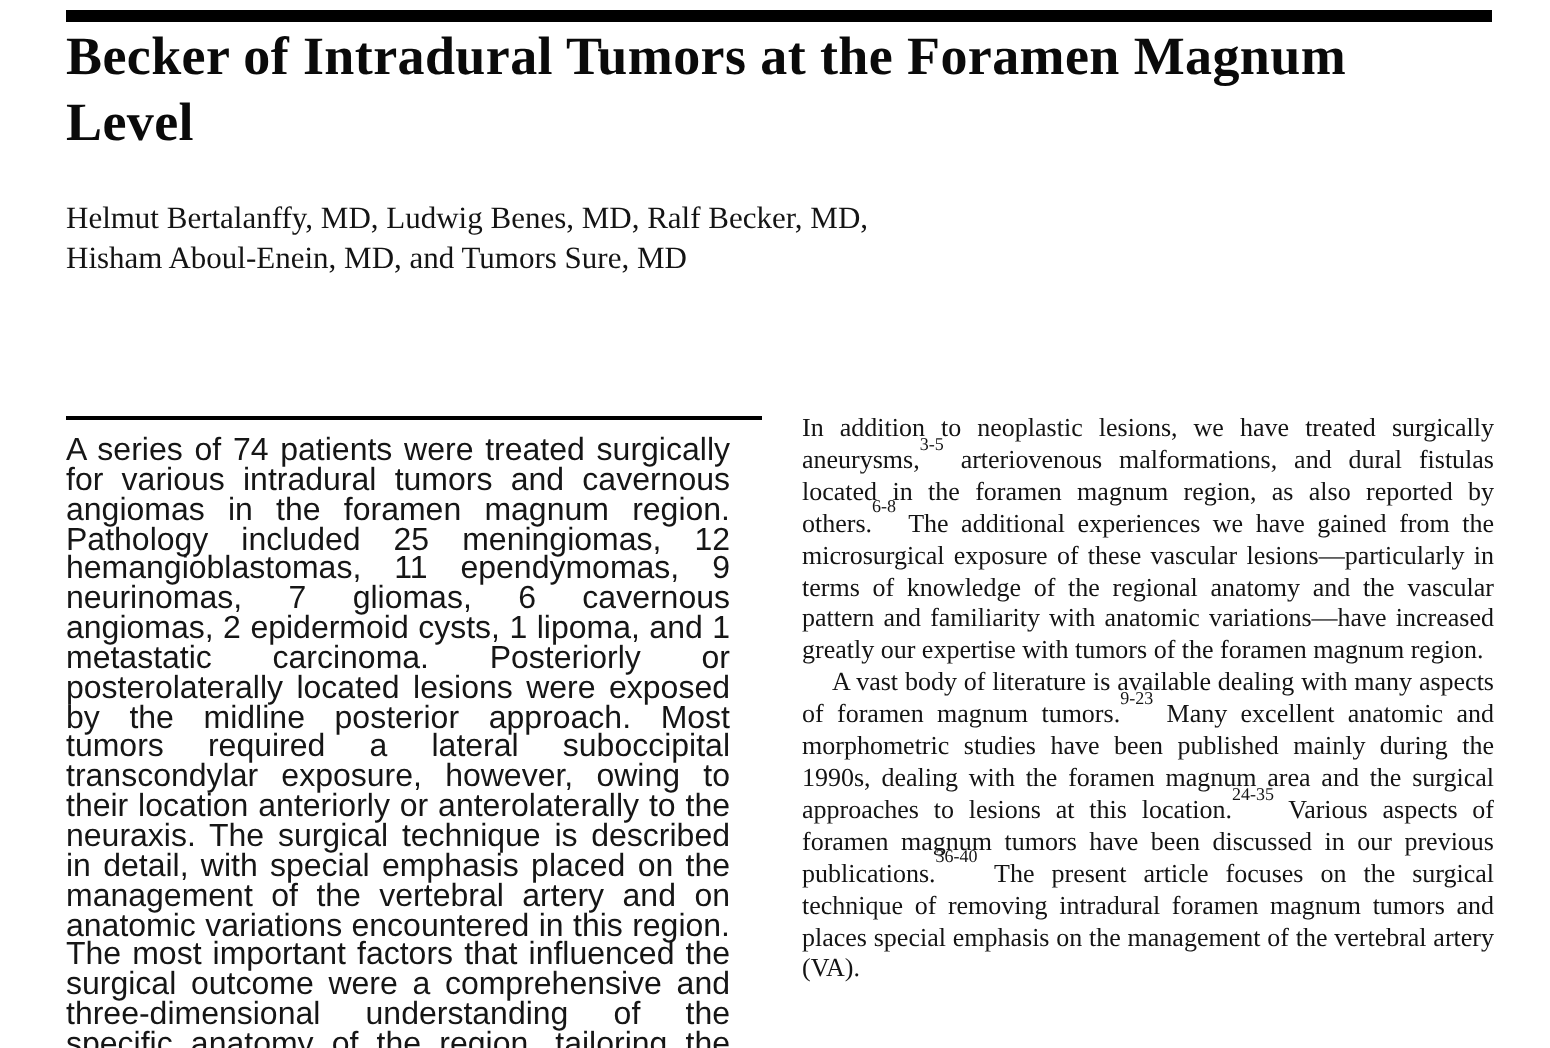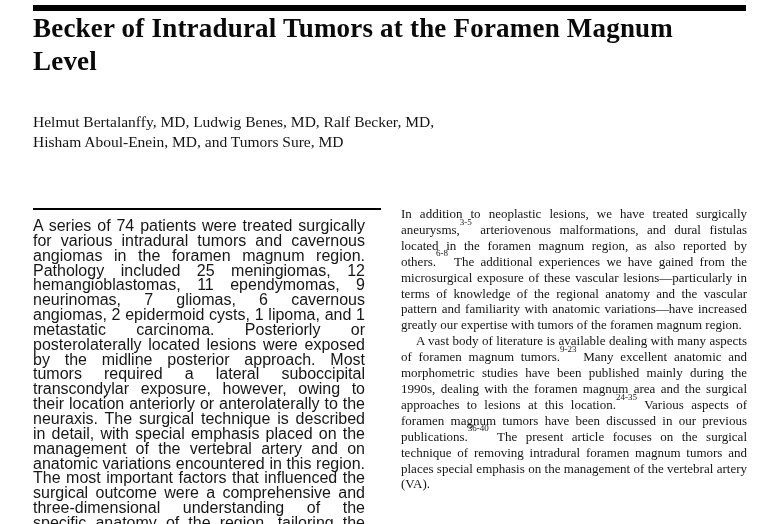--- a/index.html
+++ b/index.html
@@ -32,21 +32,21 @@
     font-family: "Liberation Serif", serif;
     font-size: 27px;
     line-height: 33px;
     font-weight: bold;
     letter-spacing: 0.2px;
     color: #0a0a0a;
   }
   .authors {
     position: absolute;
     left: 33px;
-    top: 112px;
+    top: 100px;
     width: 600px;
     font-size: 15.5px;
     line-height: 20px;
     color: #141414;
   }
   .col-left {
     position: absolute;
     left: 33px;
     top: 208px;
     width: 348px;

